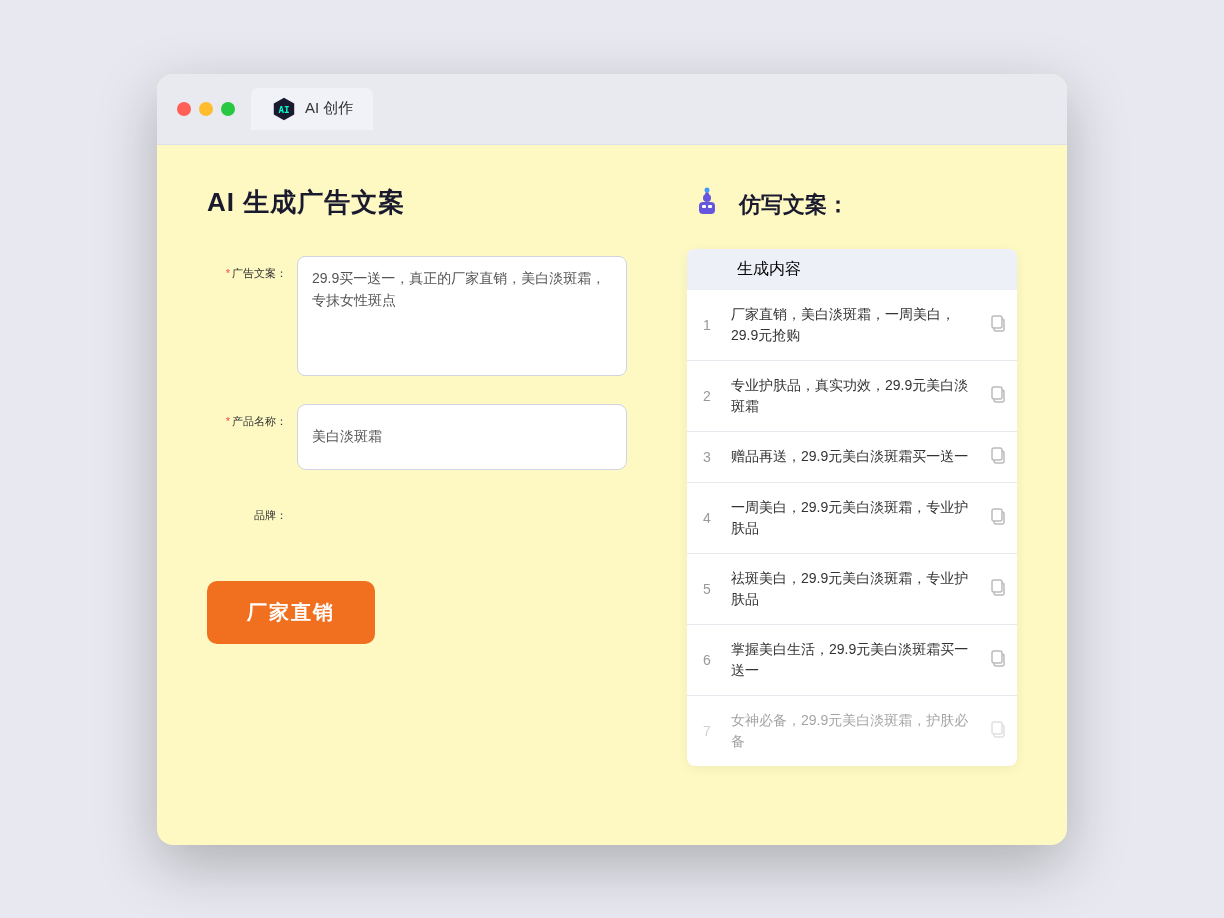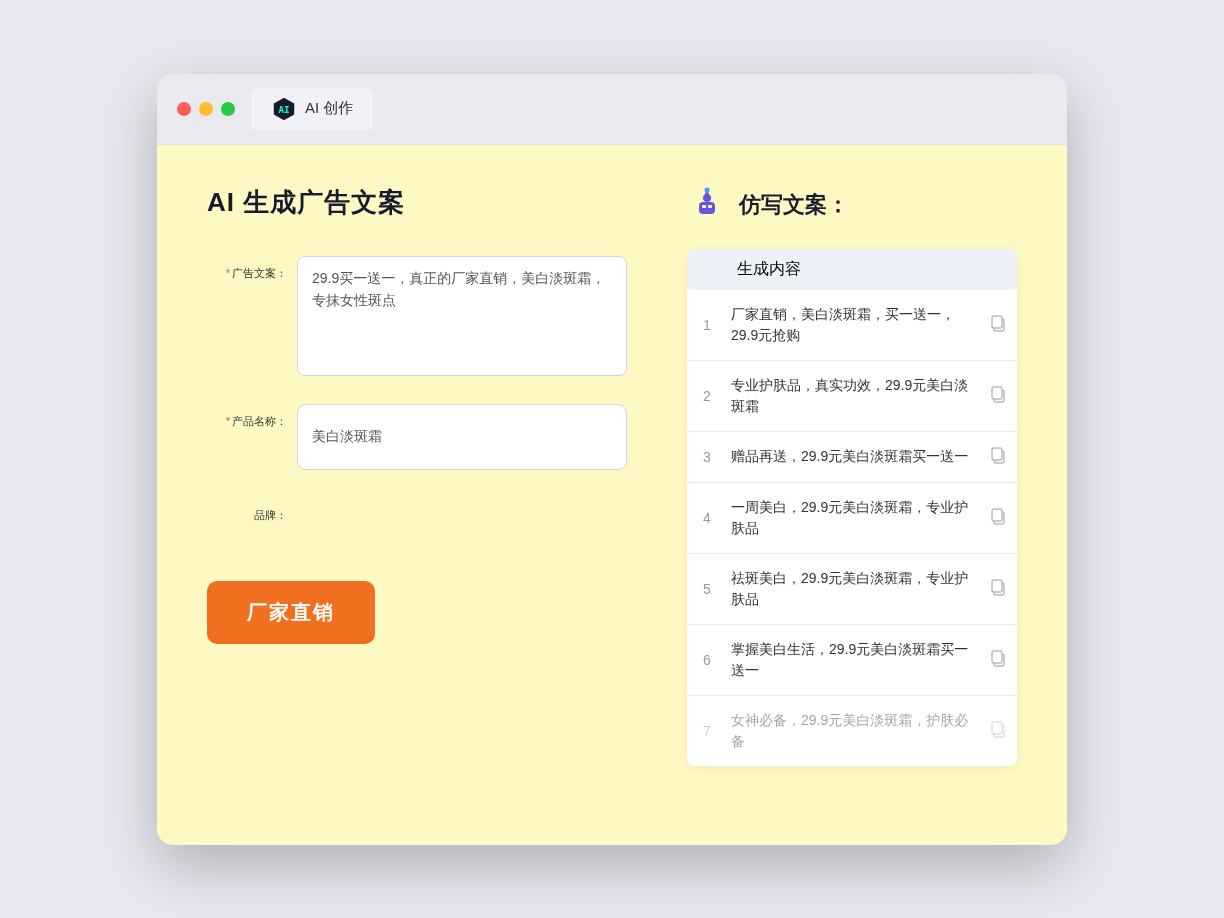--- a/index.html
+++ b/index.html
@@ -279,21 +279,21 @@
 
       <div class="results-container">
 
         <div class="results-header-row">
           <span>生成内容</span>
         </div>
 
         <div id="results-list">
             <div class="result-row">
               <span class="row-num">1</span>
-              <span class="row-text">厂家直销，美白淡斑霜，买一送一，29.9元抢购</span>
+              <span class="row-text">厂家直销，美白淡斑霜，一周美白，29.9元抢购</span>
               <span style="cursor: pointer;"><svg width="18" height="18" viewBox="0 0 18 18" fill="none" xmlns="http://www.w3.org/2000/svg">
       <rect x="5" y="5" width="10" height="12" rx="2" stroke="#bbb" stroke-width="1.5" fill="none"></rect>
       <rect x="3" y="2" width="10" height="12" rx="2" stroke="#bbb" stroke-width="1.5" fill="white"></rect>
     </svg></span>
             </div>
             <div class="result-row">
               <span class="row-num">2</span>
               <span class="row-text">专业护肤品，真实功效，29.9元美白淡斑霜</span>
               <span style="cursor: pointer;"><svg width="18" height="18" viewBox="0 0 18 18" fill="none" xmlns="http://www.w3.org/2000/svg">
       <rect x="5" y="5" width="10" height="12" rx="2" stroke="#bbb" stroke-width="1.5" fill="none"></rect>

